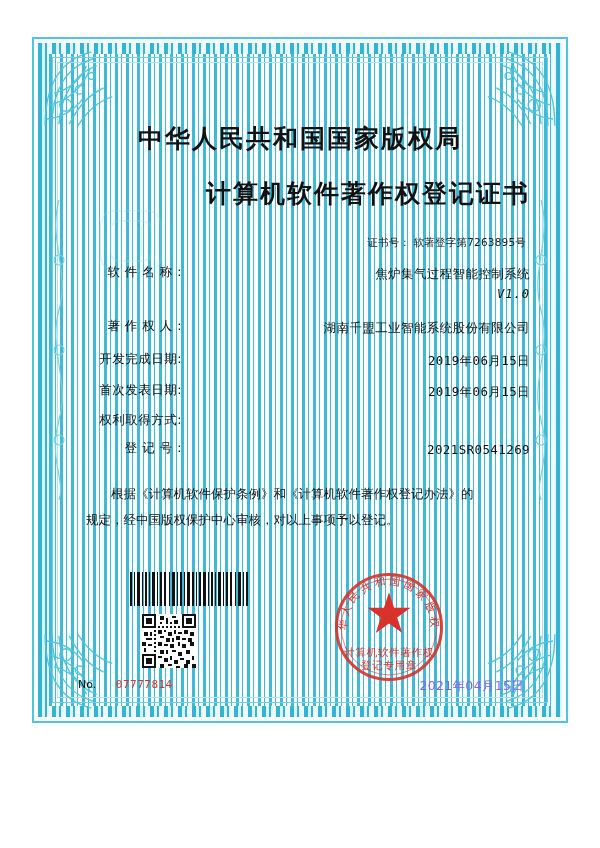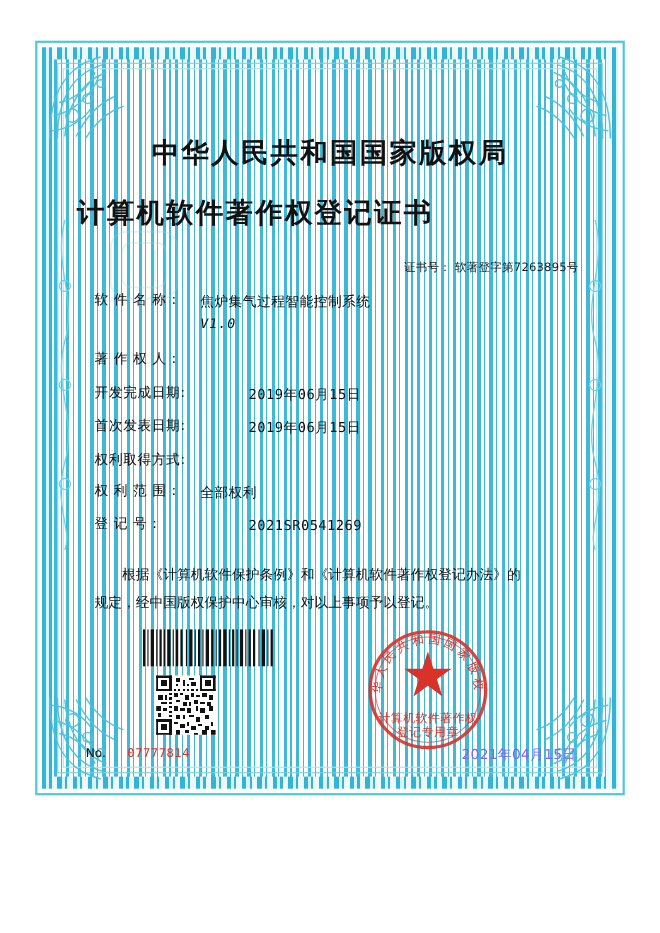--- a/index.html
+++ b/index.html
@@ -113,21 +113,21 @@
   .org-title {
     text-align: center;
     font-family: "DejaVu Serif", "Liberation Serif", serif;
     font-size: 25px;
     font-weight: 700;
     letter-spacing: 2px;
     color: #111111;
     margin-top: 47px;
   }
   .cert-title {
-    text-align: left;
+    text-align: right;
     font-family: "DejaVu Serif", "Liberation Serif", serif;
     font-size: 25px;
     font-weight: 700;
     letter-spacing: 2px;
     color: #111111;
     margin-top: 22px;
   }
 
   .cert-no {
     text-align: right;
@@ -140,20 +140,21 @@
 
   .rows {
     margin-top: 14px;
   }
   .row {
     display: flex;
     align-items: flex-start;
     margin-bottom: 14px;
     font-size: 12.5px;
     color: #111111;
+    text-align: right;
   }
   .row .label {
     width: 112px;
     flex: none;
     letter-spacing: .5px;
     padding-left: 16px;
     box-sizing: border-box;
     white-space: nowrap;
   }
   .row .value {
@@ -341,40 +342,37 @@
       <div class="row">
         <div class="label">软 件 名 称 :</div>
         <div class="value">
           <span>焦炉集气过程智能控制系统</span>
           <span class="sub">V1.0</span>
         </div>
       </div>
 
       <div class="row">
         <div class="label">著 作 权 人 :</div>
+        <div class="value">湖南千盟工业智能系统股份有限公司</div>
       </div>
 
       <div class="row tight">
         <div class="label">开发完成日期:</div>
         <div class="value mono">2019年06月15日</div>
       </div>
 
       <div class="row tight">
         <div class="label">首次发表日期:</div>
         <div class="value mono">2019年06月15日</div>
       </div>
 
       <div class="row tight">
         <div class="label">权利取得方式:</div>
       </div>
 
-      <div class="row tight">
-        <div class="label">权 利 范 围 :</div>
-        <div class="value">全部权利</div>
-      </div>
 
       <div class="row tight">
         <div class="label">登 记 号 :</div>
         <div class="value mono">2021SR0541269</div>
       </div>
 
     </div>
 
     <div class="statement">
       <span class="indent"></span><span>根据《计算机软件保护条例》和《计算机软件著作权登记办法》的</span><br>

